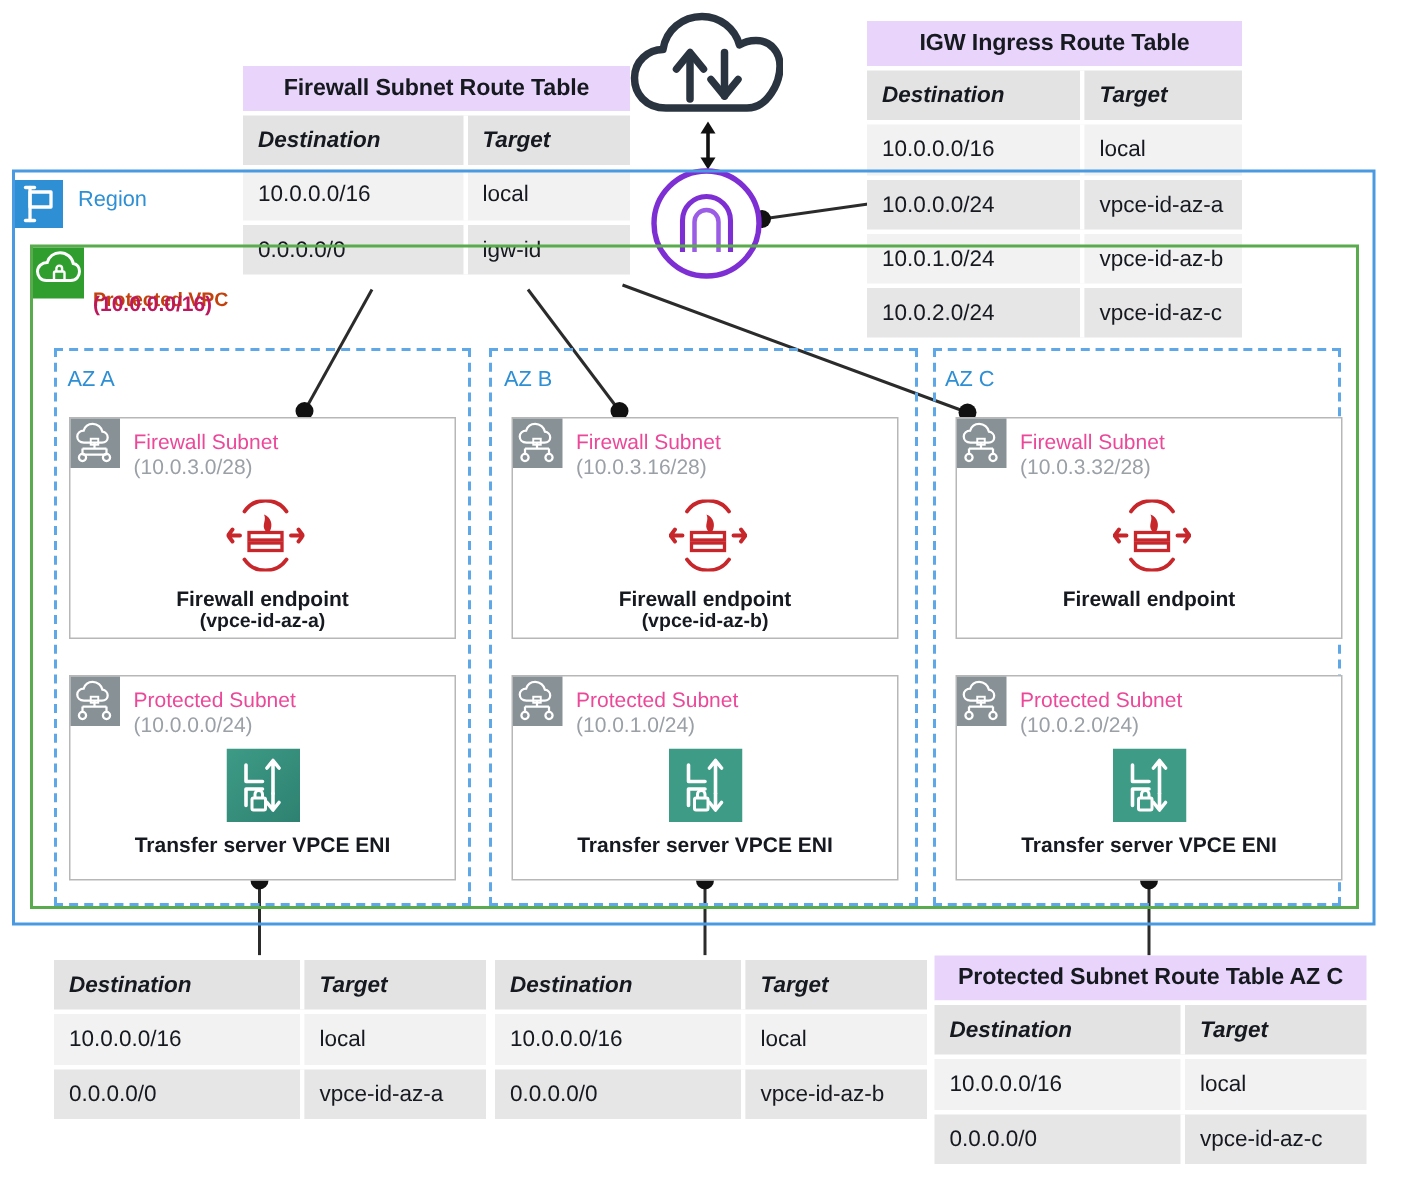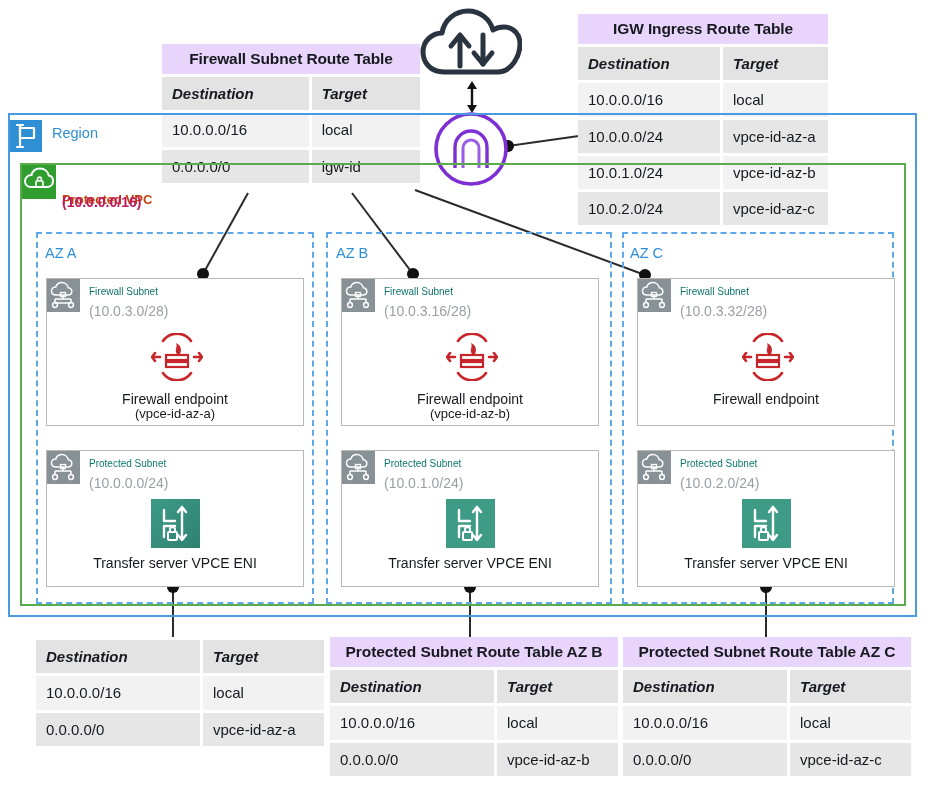--- a/index.html
+++ b/index.html
@@ -140,37 +140,38 @@
   }
   .subnet-icon {
     position: absolute;
     left: 0; top: 0;
     width: 33px; height: 33px;
     background: #879196;
   }
   .subnet-title {
     position: absolute;
     left: 42px; top: 6px;
-    font-size: 10px;
-    color: #0f766e;
+    font-size: 14px;
+    color: #ec4899;
     line-height: 1.35;
   }
   .subnet-cidr {
     position: absolute;
     left: 42px; top: 24px;
     font-size: 14px;
     color: #9aa0a6;
   }
   .node-caption {
     position: absolute;
     width: 100%;
     text-align: center;
     font-size: 14px;
     line-height: 1.15;
     color: #16191f;
+    font-weight: bold;
   }
   .node-caption .sub {
     display: block;
     font-size: 13px;
   }
   .fw-icon { position: absolute; }
   .ts-icon { position: absolute; }
 
   
   .conn { position: absolute; left: 0; top: 0; pointer-events: none; }
@@ -496,21 +497,20 @@
       <div class="rt-cell c2">local</div>
     </div>
     <div class="rt-sep"></div>
     <div class="rt-row rt-body alt">
       <div class="rt-cell c1">0.0.0.0/0</div>
       <div class="rt-cell c2">vpce-id-az-a</div>
     </div>
   </div>
 
   <div class="rt" style="left:330px; top:637px; width:288px;">
-    <div class="rt-title">Protected Subnet Route Table AZ B</div>
     <div class="rt-sep"></div>
     <div class="rt-row rt-head">
       <div class="rt-cell c1">Destination</div>
       <div class="rt-cell c2">Target</div>
     </div>
     <div class="rt-sep"></div>
     <div class="rt-row rt-body">
       <div class="rt-cell c1">10.0.0.0/16</div>
       <div class="rt-cell c2">local</div>
     </div>

